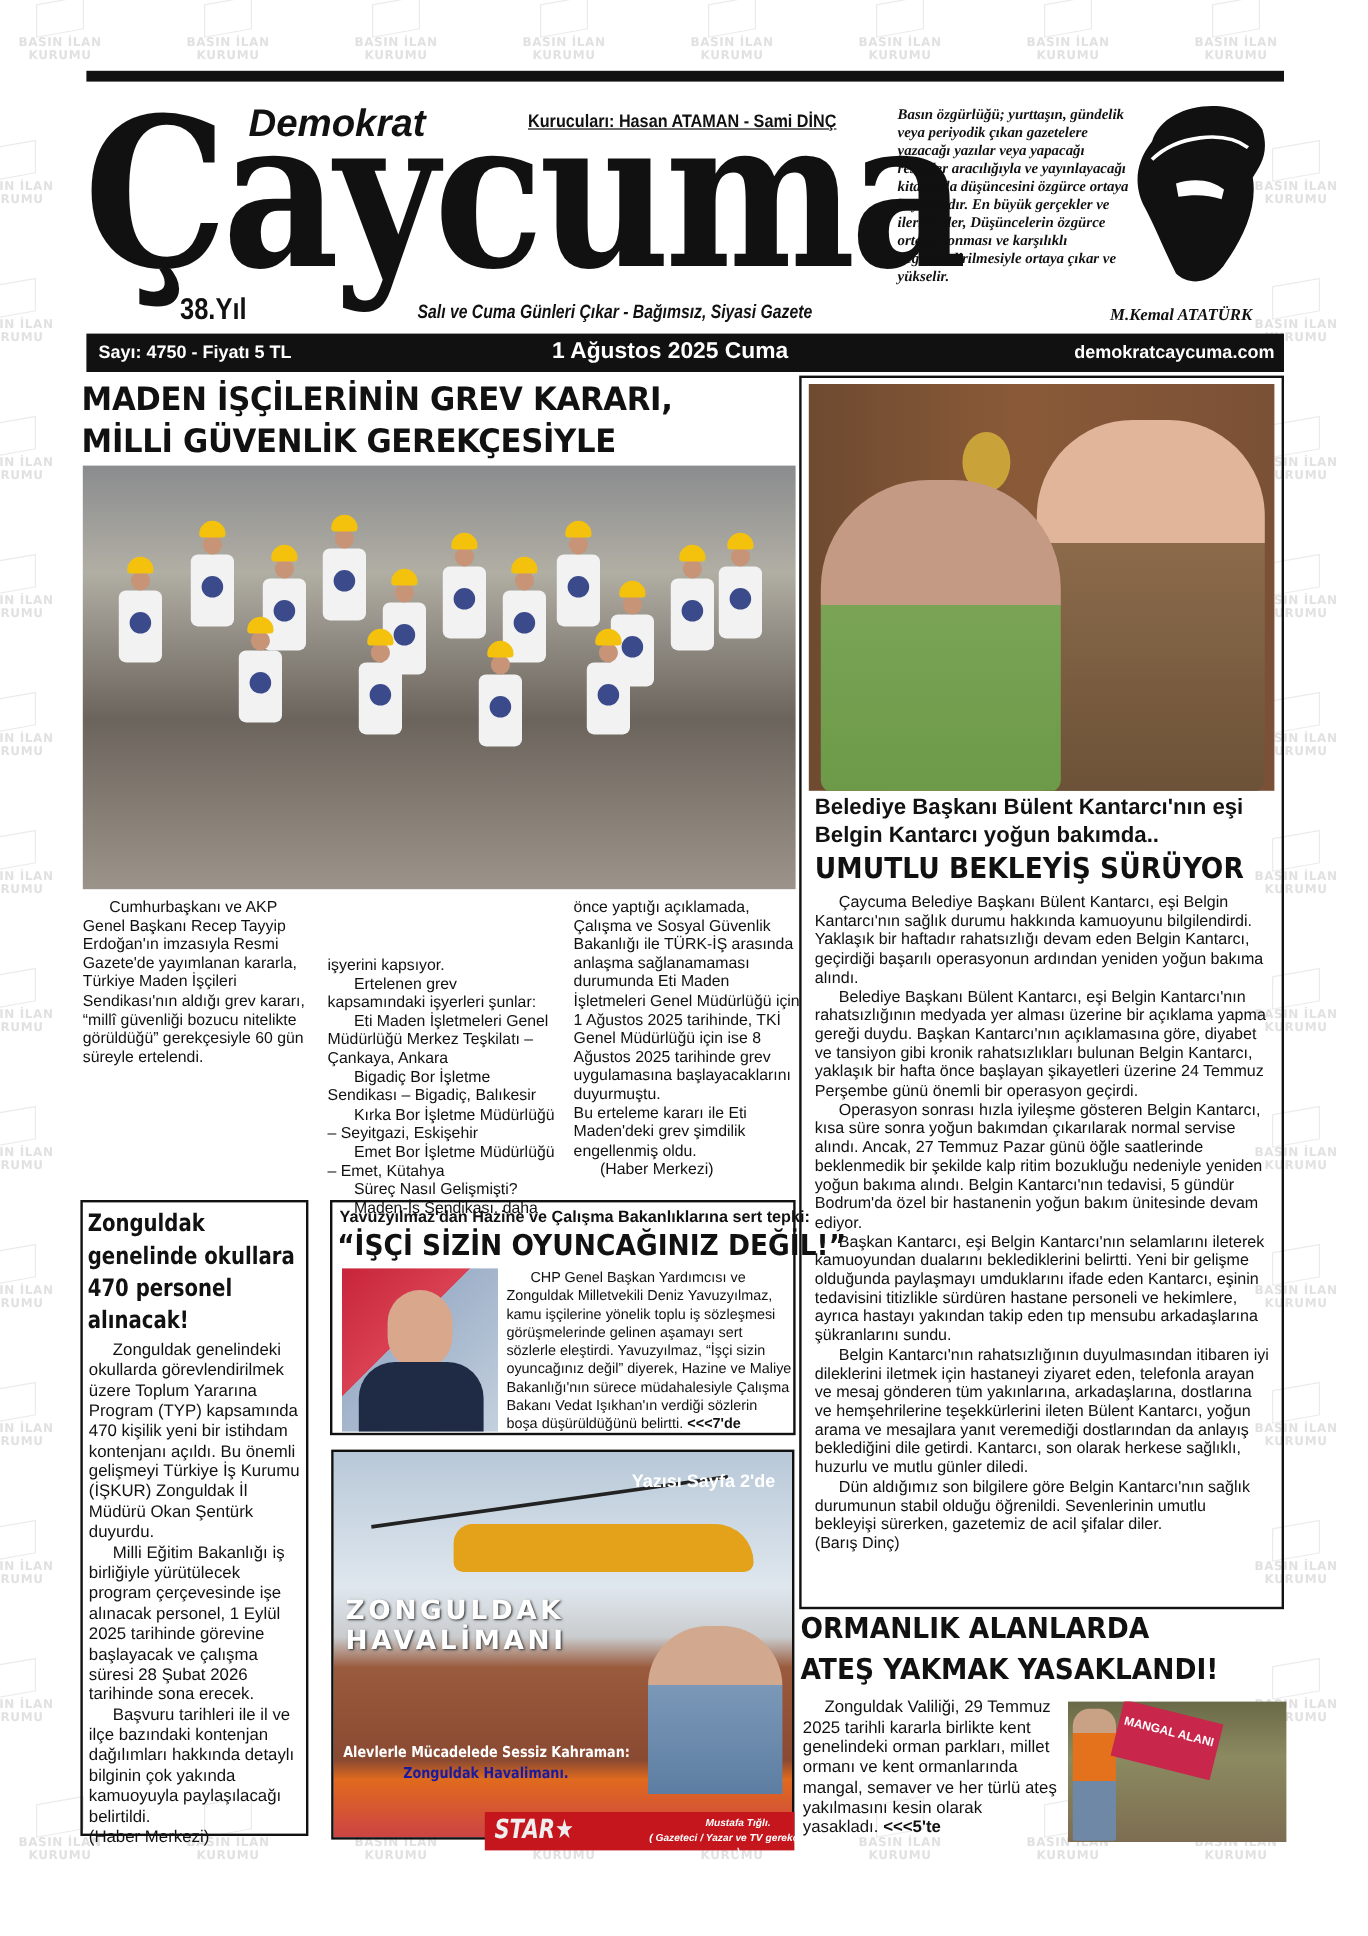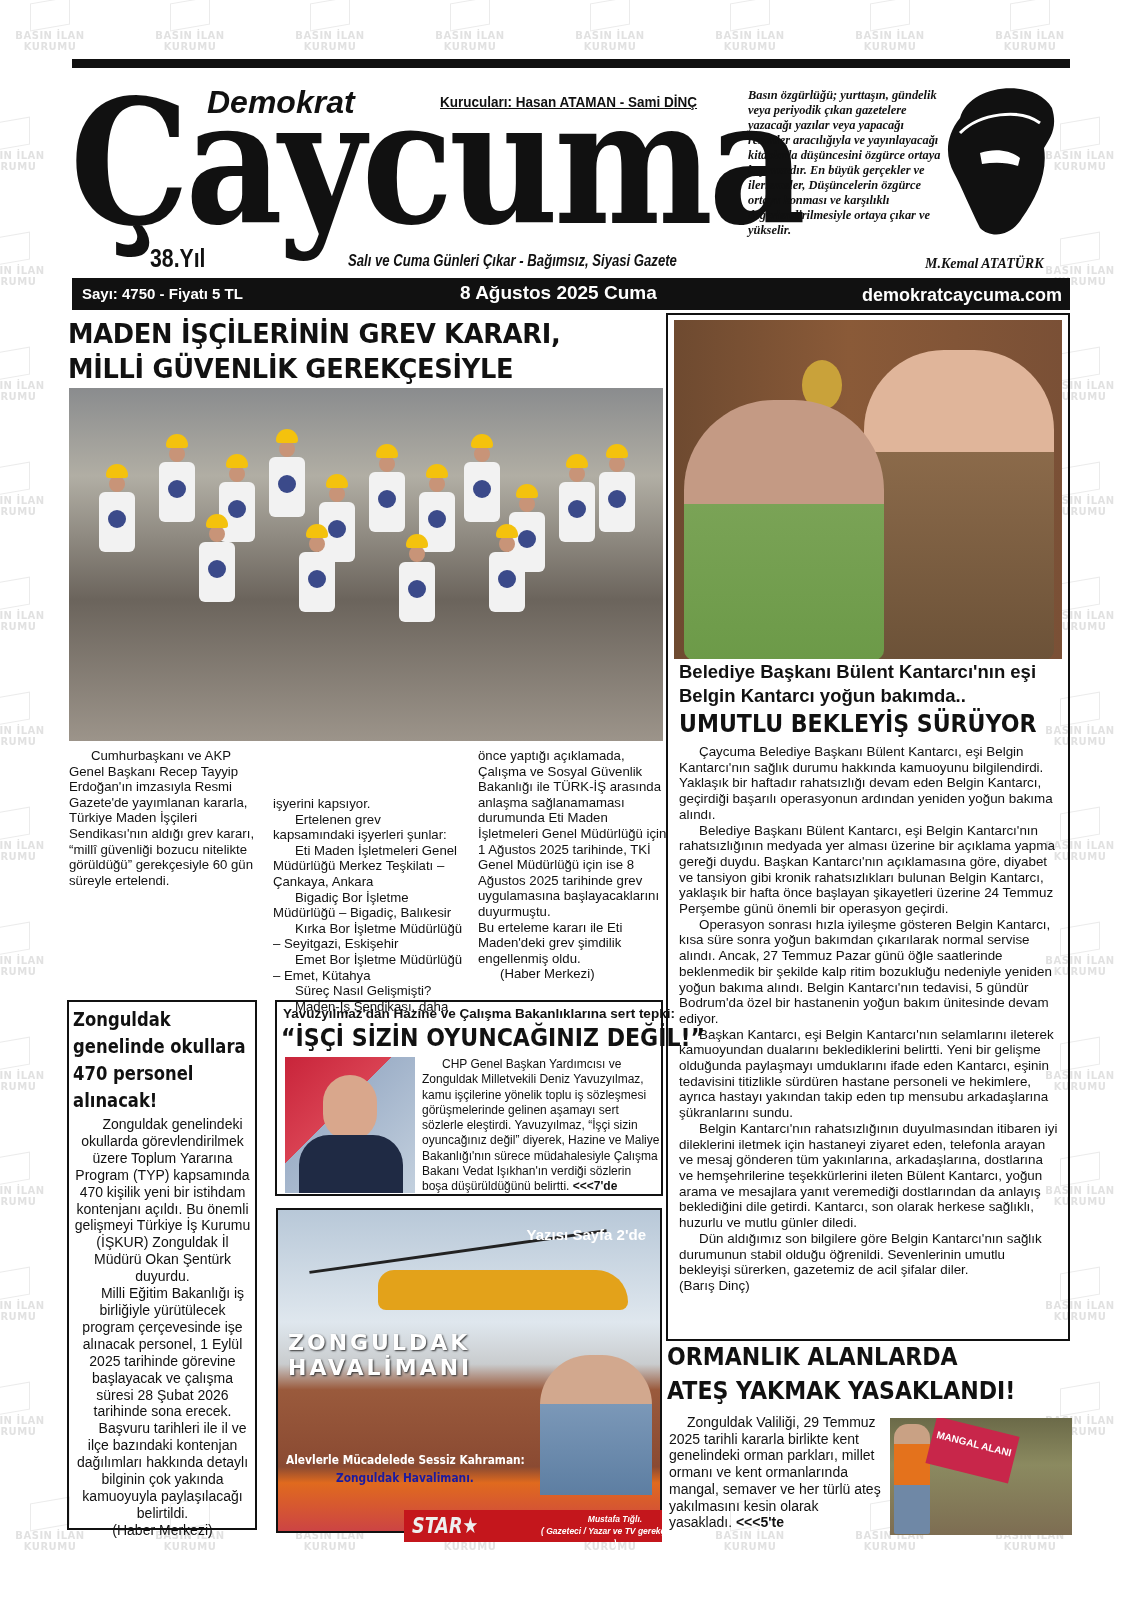--- a/index.html
+++ b/index.html
@@ -19,41 +19,41 @@
   .founders { left: 440px; top: 93px; font-size: 15px; font-weight: bold; text-decoration: underline; transform: scaleX(0.9); transform-origin: left; }
   .year { left: 150px; top: 244px; font-size: 25px; font-weight: bold; transform: scaleX(0.85); transform-origin: left; }
   .tagline { left: 348px; top: 252px; font-size: 16px; font-weight: bold; font-style: italic; transform: scaleX(0.82); transform-origin: left; white-space: nowrap; }
   .quote { left: 748px; top: 88px; width: 195px; font-family: "Liberation Serif", serif; font-style: italic; font-weight: bold; font-size: 12.4px; line-height: 15px; }
   .ataturk-portrait { left: 940px; top: 78px; width: 120px; height: 165px; }
   .ataturk-name { left: 925px; top: 256px; font-family: "Liberation Serif", serif; font-style: italic; font-weight: bold; font-size: 14px; }
 
   .info-bar { left: 72px; top: 278px; width: 998px; height: 32px; background: #111; color: #fff; }
   .info-bar .issue { position: absolute; left: 10px; top: 7px; font-size: 15px; font-weight: bold; }
   .info-bar .date { position: absolute; left: 388px; top: 4px; font-size: 19px; font-weight: bold; }
-  .info-bar .site { position: absolute; right: 8px; top: 7px; font-size: 18px; font-weight: bold; }
+  .info-bar .site { position: absolute; right: 8px; top: 7px; font-size: 15px; font-weight: bold; }
 
   
   .main-headline { left: 68px; top: 316px; width: 600px; font-family: "DejaVu Sans", sans-serif; font-weight: bold; font-size: 27px; line-height: 35px; letter-spacing: -0.3px; transform: scaleX(0.95); transform-origin: left; }
 
   .photo { overflow: hidden; }
   .photo-protest { left: 69px; top: 388px; width: 594px; height: 353px; background: linear-gradient(180deg,#8a8c8e 0%, #b1aea4 25%, #6b645c 60%, #9c948a 100%); }
   .helmet { position: absolute; width: 22px; height: 14px; border-radius: 11px 11px 3px 3px; background: #f4c20d; }
   .shirt { position: absolute; width: 36px; height: 60px; background: #f2f2f2; border-radius: 6px; }
   .shirt::after { content: ""; position: absolute; left: 9px; top: 18px; width: 18px; height: 18px; border-radius: 50%; background: #3b4a8a; }
 
   .col-text { font-size: 13.2px; line-height: 15.6px; }
   .col-text p { text-indent: 22px; }
   .col1 { left: 69px; top: 748px; width: 192px; }
   .col2 { left: 273px; top: 748px; width: 192px; margin-top: 48px; }
   .col3 { left: 478px; top: 748px; width: 190px; }
 
   
   .box-zong { left: 67px; top: 1000px; width: 190px; height: 530px; border: 2px solid #111; }
   .box-zong h2 { font-family: "DejaVu Sans", sans-serif; font-weight: bold; font-size: 20px; line-height: 27px; padding: 4px 4px 0 5px; transform: scaleX(0.82); transform-origin: left; width: 220px; }
-  .box-zong .body { font-size: 14px; line-height: 16.9px; padding: 2px 4px 0 5px; text-align: center; }
+  .box-zong .body { font-size: 14px; line-height: 16.9px; padding: 2px 4px 0 5px; }
   .box-zong .body p { text-indent: 20px; }
 
   
   .box-yavuz { left: 275px; top: 1000px; width: 388px; height: 196px; border: 2px solid #111; }
   .box-yavuz .kicker { position: absolute; left: 6px; top: 4px; font-size: 13.5px; font-weight: bold; white-space: nowrap; }
   .box-yavuz .hl { position: absolute; left: 4px; top: 22px; font-family: "DejaVu Sans", sans-serif; font-size: 24px; font-weight: bold; white-space: nowrap; transform: scaleX(0.92); transform-origin: left; }
   .box-yavuz .portrait { position: absolute; left: 8px; top: 55px; width: 130px; height: 136px; background: linear-gradient(135deg,#c8243a 0%,#d94152 40%,#9fb1c9 40%,#c3d0de 100%); }
   .box-yavuz .text { position: absolute; left: 145px; top: 55px; width: 238px; font-size: 12px; line-height: 15.3px; }
   .box-yavuz .text p { text-indent: 20px; }
 
@@ -304,21 +304,21 @@
 <div class="abs quote">Basın özgürlüğü; yurttaşın, gündelik veya periyodik çıkan gazetelere yazacağı yazılar veya yapacağı resimler aracılığıyla ve yayınlayacağı kitaplarla düşüncesini özgürce ortaya koymasıdır. En büyük gerçekler ve ilerlemeler, Düşüncelerin özgürce ortaya konması ve karşılıklı değerlendirilmesiyle ortaya çıkar ve yükselir.</div>
 <svg class="abs ataturk-portrait" viewBox="0 0 120 165">
   <path d="M20 40 C30 5, 95 0, 112 30 C118 50, 110 60, 104 70 C108 95, 96 120, 82 140 C70 160, 50 160, 40 150 C30 130, 22 110, 14 95 C6 80, 4 60, 20 40 Z" fill="#111"></path>
   <path d="M40 75 C55 70, 70 72, 80 80 L78 88 C66 84, 54 84, 42 86 Z" fill="#fff"></path>
   <path d="M20 55 C40 35, 80 30, 100 45" stroke="#fff" stroke-width="3" fill="none"></path>
 </svg>
 <div class="abs ataturk-name">M.Kemal ATATÜRK</div>
 
 <div class="abs info-bar">
   <span class="issue">Sayı: 4750  -  Fiyatı 5 TL</span>
-  <span class="date">8 Ağustos  2025 Cuma</span>
+  <span class="date">1 Ağustos  2025 Cuma</span>
   <span class="site">demokratcaycuma.com</span>
 </div>
 
 <div class="abs main-headline">MADEN İŞÇİLERİNİN GREV KARARI, MİLLİ GÜVENLİK GEREKÇESİYLE DURDURULDU!</div>
 <div class="abs photo photo-protest" id="protest-photo">
     <div class="shirt" style="left: 30px; top: 104px;"></div>
     <div style="position: absolute; width: 16px; height: 16px; border-radius: 8px; background: rgb(200, 148, 120); left: 40px; top: 88px;"></div>
     <div class="helmet" style="left: 37px; top: 76px;"></div>
     <div class="shirt" style="left: 90px; top: 74px;"></div>
     <div style="position: absolute; width: 16px; height: 16px; border-radius: 8px; background: rgb(200, 148, 120); left: 100px; top: 58px;"></div>
@@ -364,21 +364,21 @@
     <div class="helmet" style="left: 427px; top: 136px;"></div>
   </div>
 
 <div class="abs col-text col1">
   <p>Cumhurbaşkanı ve AKP Genel Başkanı Recep Tayyip Erdoğan'ın imzasıyla Resmi Gazete'de yayımlanan kararla, Türkiye Maden İşçileri Sendikası'nın aldığı grev kararı, “millî güvenliği bozucu nitelikte görüldüğü” gerekçesiyle 60 gün süreyle ertelendi.</p>
 </div>
 <div class="abs col-text col2">
   <div>işyerini kapsıyor.</div>
   <p>Ertelenen grev kapsamındaki işyerleri şunlar:</p>
   <p>Eti Maden İşletmeleri Genel Müdürlüğü Merkez Teşkilatı – Çankaya, Ankara</p>
-  <p>Bigadiç Bor İşletme Müdürlüğü – Bigadiç, Balıkesir</p>
+  <p>Bigadiç Bor İşletme Sendikası – Bigadiç, Balıkesir</p>
   <p>Kırka Bor İşletme Müdürlüğü – Seyitgazi, Eskişehir</p>
   <p>Emet Bor İşletme Müdürlüğü – Emet, Kütahya</p>
   <p>Süreç Nasıl Gelişmişti?</p>
   <p>Maden-İş Sendikası, daha</p>
 </div>
 <div class="abs col-text col3">
   <div>önce yaptığı açıklamada, Çalışma ve Sosyal Güvenlik Bakanlığı ile TÜRK-İŞ arasında anlaşma sağlanamaması durumunda Eti Maden İşletmeleri Genel Müdürlüğü için 1 Ağustos 2025 tarihinde, TKİ Genel Müdürlüğü için ise 8 Ağustos 2025 tarihinde grev uygulamasına başlayacaklarını duyurmuştu.</div>
   <div>Bu erteleme kararı ile Eti Maden'deki grev şimdilik engellenmiş oldu.</div>
   <p>(Haber Merkezi)</p>
 </div>

